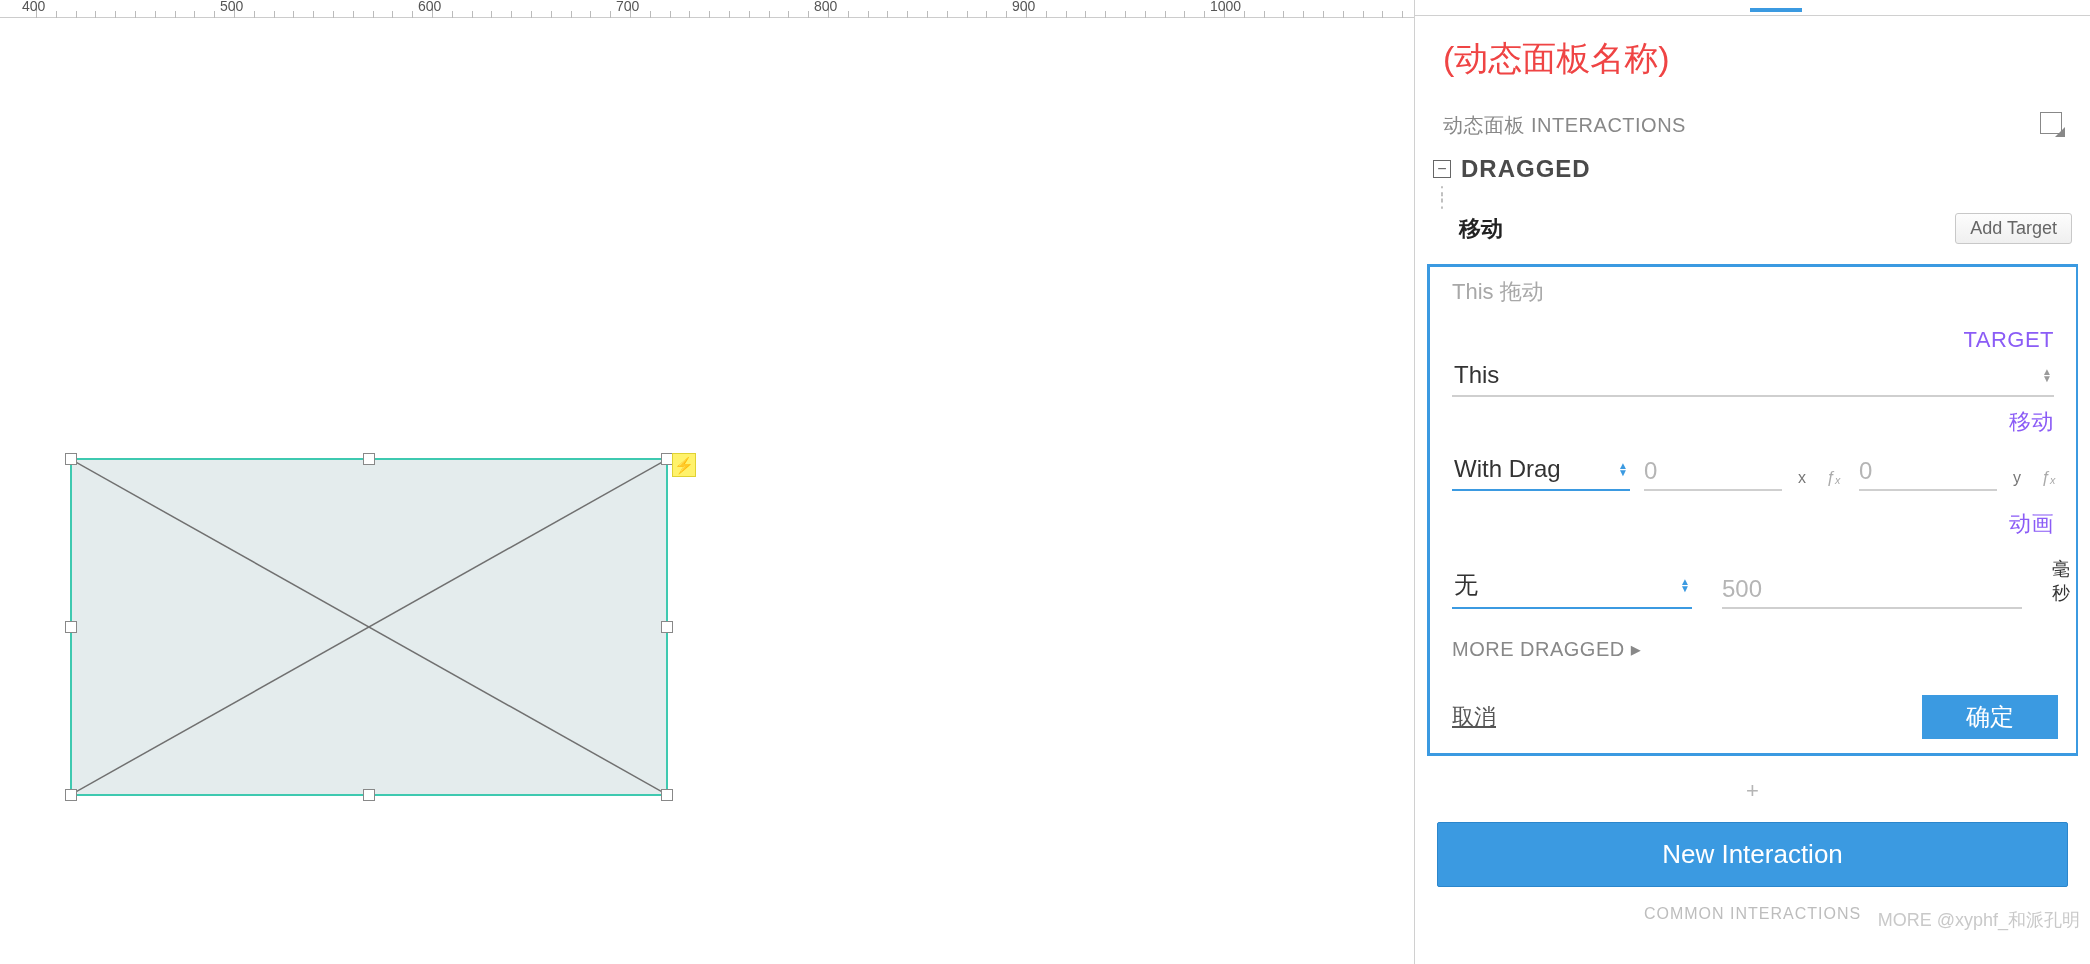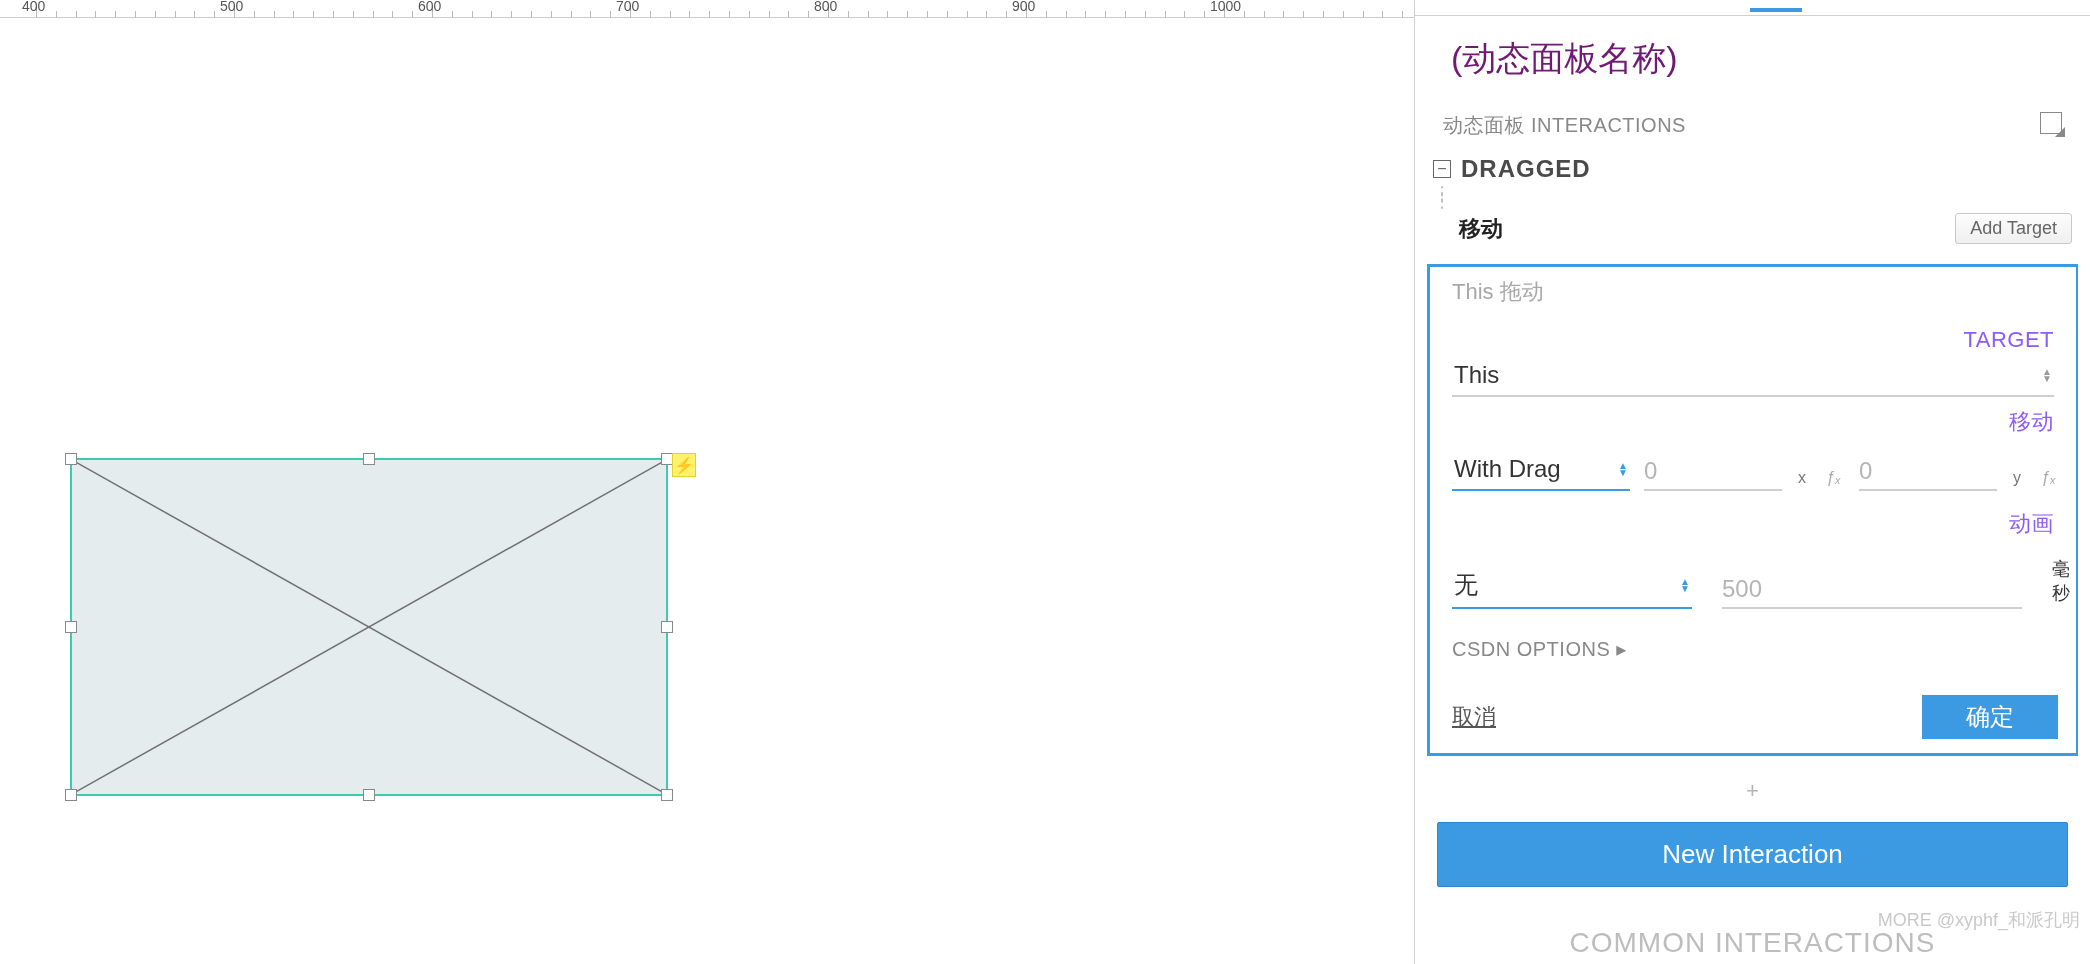--- a/index.html
+++ b/index.html
@@ -17,21 +17,21 @@
 .placeholder { position: absolute; left: 70px; top: 458px; width: 598px; height: 338px; border: 2px solid #3ec9b0; background: #e4eced; }
 .placeholder svg { width: 100%; height: 100%; display: block; }
 .handle { position: absolute; width: 12px; height: 12px; background: #fff; border: 1px solid #888; }
 .badge-lightning { position: absolute; width: 24px; height: 24px; background: #fff26b; border: 1px solid #e0d232; display: flex; align-items: center; justify-content: center; font-size: 16px; color: #555; }
 
 
 .panel { position: absolute; right: 0; top: 0; width: 676px; height: 964px; border-left: 1px solid #d0d0d0; background: #fff; }
 .tab-strip { height: 16px; border-bottom: 1px solid #d0d0d0; position: relative; }
 .tab-active { position: absolute; right: 288px; top: 0; width: 52px; height: 12px; border-bottom: 4px solid #3b9ae1; }
 .title-row { padding: 20px 28px 8px; }
-.title-input { color: #701a75; font-size: 34px; margin-left: 8px; }
+.title-input { color: #ef4444; font-size: 34px; }
 .section-label { font-size: 20px; color: #888; letter-spacing: 0.5px; padding: 22px 28px 10px; display: flex; justify-content: space-between; align-items: flex-start; }
 .expand-icon { width: 22px; height: 22px; border: 1px solid #888; position: relative; }
 .expand-icon::after { content: ""; position: absolute; right: -4px; bottom: -4px; border: 5px solid transparent; border-left-color: #888; border-top-color: #888; transform: rotate(180deg); }
 .event-head { display: flex; align-items: center; gap: 10px; padding: 6px 18px; }
 .minus-box { width: 18px; height: 18px; border: 1px solid #666; display: flex; align-items: center; justify-content: center; font-size: 16px; color: #666; background: #fff; }
 .event-name { font-size: 24px; font-weight: 700; color: #4a4a4a; letter-spacing: 1px; }
 .dots { color: #bbb; font-size: 18px; line-height: 8px; padding-left: 18px; }
 .action-head { display: flex; align-items: center; justify-content: space-between; padding: 8px 18px 8px 44px; }
 .action-name { font-size: 22px; font-weight: 700; color: #222; }
 .add-target-btn { border: 1px solid #c8c8c8; background: linear-gradient(#fdfdfd,#efefef); color: #666; font-size: 18px; padding: 4px 14px; border-radius: 3px; cursor: pointer; }
@@ -52,21 +52,21 @@
 .anim-row { display: flex; align-items: flex-end; gap: 30px; padding: 14px 22px 0; }
 .anim-select { flex: 0 0 240px; }
 .dur-input { flex: 0 0 300px; border-bottom: 2px solid #cfcfcf; font-size: 24px; color: #b5b5b5; padding-bottom: 4px; }
 .ms { font-size: 18px; color: #333; padding-bottom: 4px; }
 .more-opt { padding: 28px 22px 10px; font-size: 20px; color: #888; letter-spacing: 0.5px; }
 .bottom-row { display: flex; justify-content: space-between; align-items: center; padding: 24px 18px 14px 22px; }
 .cancel-link { font-size: 22px; color: #555; text-decoration: underline; cursor: pointer; }
 .ok-btn { background: #3b9ae1; color: #fff; font-size: 24px; border: none; padding: 6px 44px; border-radius: 0; cursor: pointer; }
 .plus-row { text-align: center; padding: 10px 0 18px; color: #b5b5b5; font-size: 22px; }
 .new-int-btn { display: block; margin: 0 22px; width: calc(100% - 44px); background: #3b9ae1; color: #fff; font-size: 26px; font-weight: 500; border: 1px solid #2b86cc; padding: 16px 0; border-radius: 2px; cursor: pointer; }
-.common-int { text-align: center; color: #bdbdbd; font-size: 28px; letter-spacing: 1px; padding-top: 40px; }
+.common-int { text-align: center; color: #bdbdbd; font-size: 16px; letter-spacing: 1px; padding-top: 18px; }
 .watermark { position: absolute; right: 10px; bottom: 32px; font-size: 18px; color: #c9c9c9; }
 </style>
 </head>
 <body>
 
 <div class="canvas">
   <div class="ruler-top">
     <div class="tick" style="left:36px">
         <span class="major"></span>
         <span class="num">400</span>
@@ -241,21 +241,21 @@
       <div class="anim-select">
         <div class="select-line accent">
           <span class="select-val">无</span>
           <span class="chev">▲<br>▼</span>
         </div>
       </div>
       <div class="dur-input">500</div>
       <span class="ms">毫秒</span>
     </div>
 
-    <div class="more-opt">CSDN OPTIONS ▸</div>
+    <div class="more-opt">MORE DRAGGED ▸</div>
 
     <div class="bottom-row">
       <span class="cancel-link">取消</span>
       <button class="ok-btn">确定</button>
     </div>
   </div>
 
   <div class="plus-row">+</div>
   <button class="new-int-btn">New Interaction</button>
   <div class="common-int">COMMON INTERACTIONS</div>

